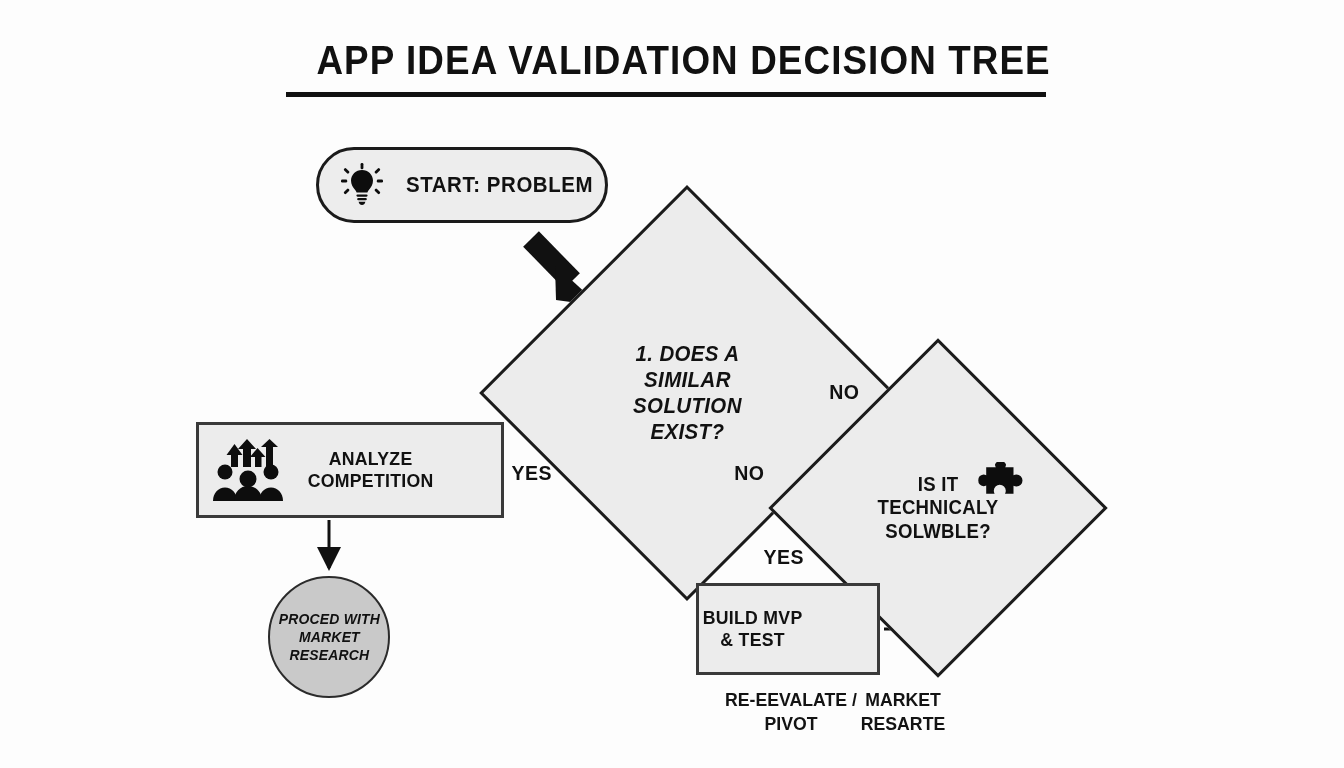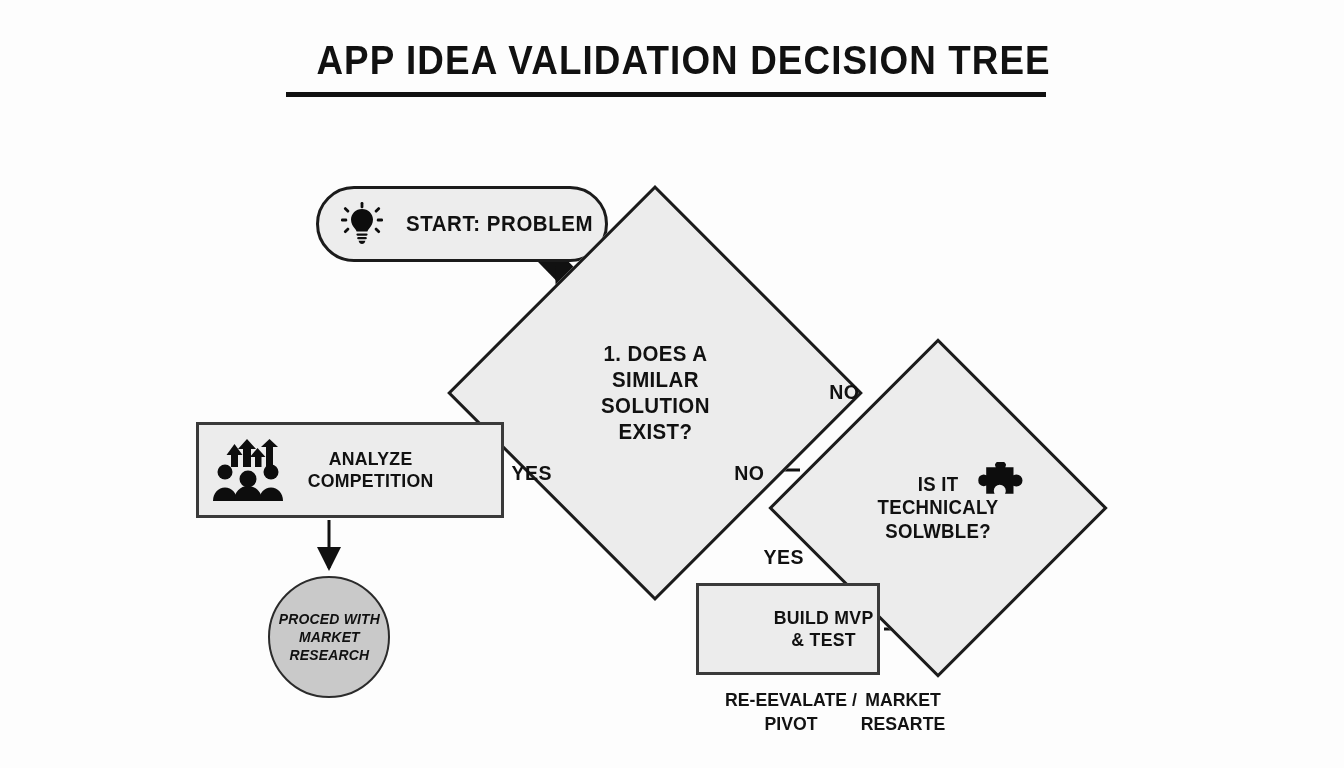--- a/index.html
+++ b/index.html
@@ -60,21 +60,20 @@
     top: 147px;
     width: 292px;
     height: 76px;
     background: #ededed;
     border: 3px solid #1b1b1b;
     border-radius: 40px;
     display: flex;
     align-items: center;
     box-sizing: border-box;
     padding-left: 22px;
-    margin-top: 39px;
   }
   #start-node .node-text {
     font-size: 22px;
     letter-spacing: 0.6px;
     margin-left: 16px;
   }
 
   
   .diamond-wrap { position: absolute; }
   .diamond-shape {
@@ -85,34 +84,34 @@
     transform: rotate(45deg);
     box-sizing: border-box;
   }
   .diamond-label {
     position: absolute;
     inset: 0;
     display: flex;
     align-items: center;
     justify-content: center;
   }
-  #diamond-1 { left: 508px; top: 246px; width: 294px; height: 294px; }
+  #diamond-1 { left: 540px; top: 246px; width: 294px; height: 294px; font-style: italic; }
   #diamond-1 .node-text { font-size: 22px; letter-spacing: 0.4px; }
   #diamond-2 { left: 818px; top: 388px; width: 240px; height: 240px; }
   #diamond-2 .node-text { font-size: 20px; letter-spacing: 0.3px; }
 
   
   .rect-node {
     position: absolute;
     background: #ececec;
     border: 3px solid #3a3a3a;
     box-sizing: border-box;
     display: flex;
     align-items: center;
-    justify-content: flex-end;
+    justify-content: flex-start;
   }
   #analyze-competition-node {
     left: 196px; top: 422px; width: 308px; height: 96px;
     justify-content: flex-start;
     padding-left: 14px;
   }
   #analyze-competition-node .node-text {
     font-size: 19px; margin-left: 18px; letter-spacing: 0.3px;
   }
   #build-mvp-node { left: 696px; top: 583px; width: 184px; height: 92px; }

